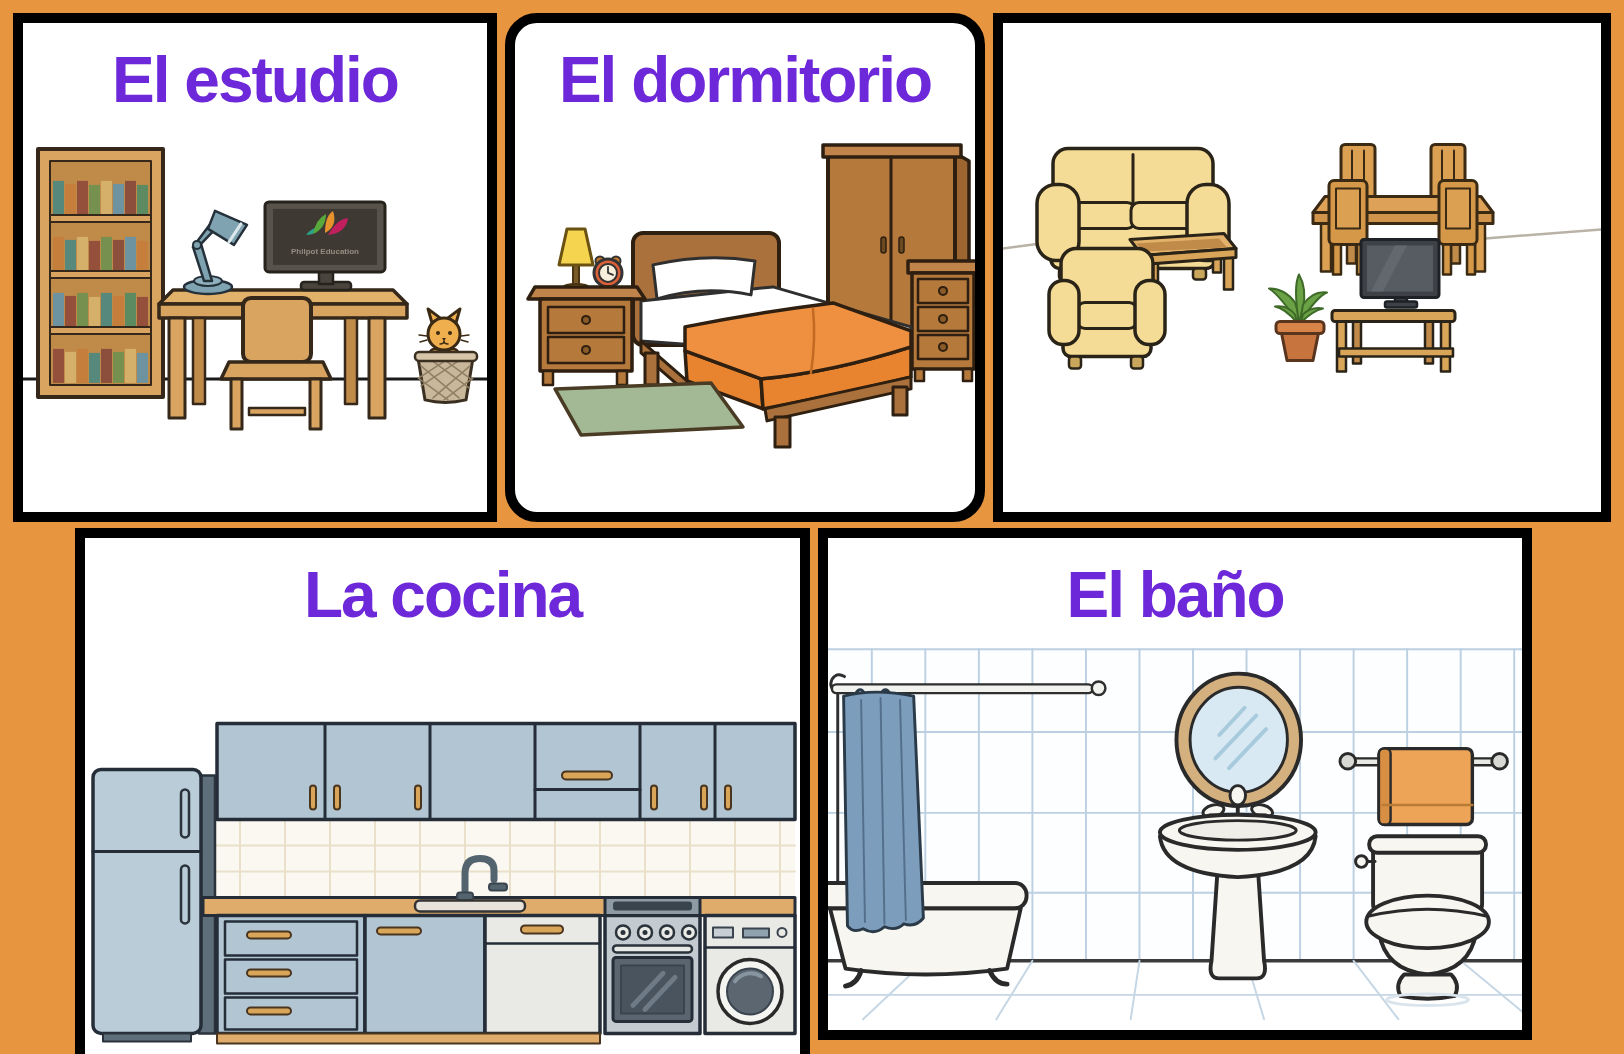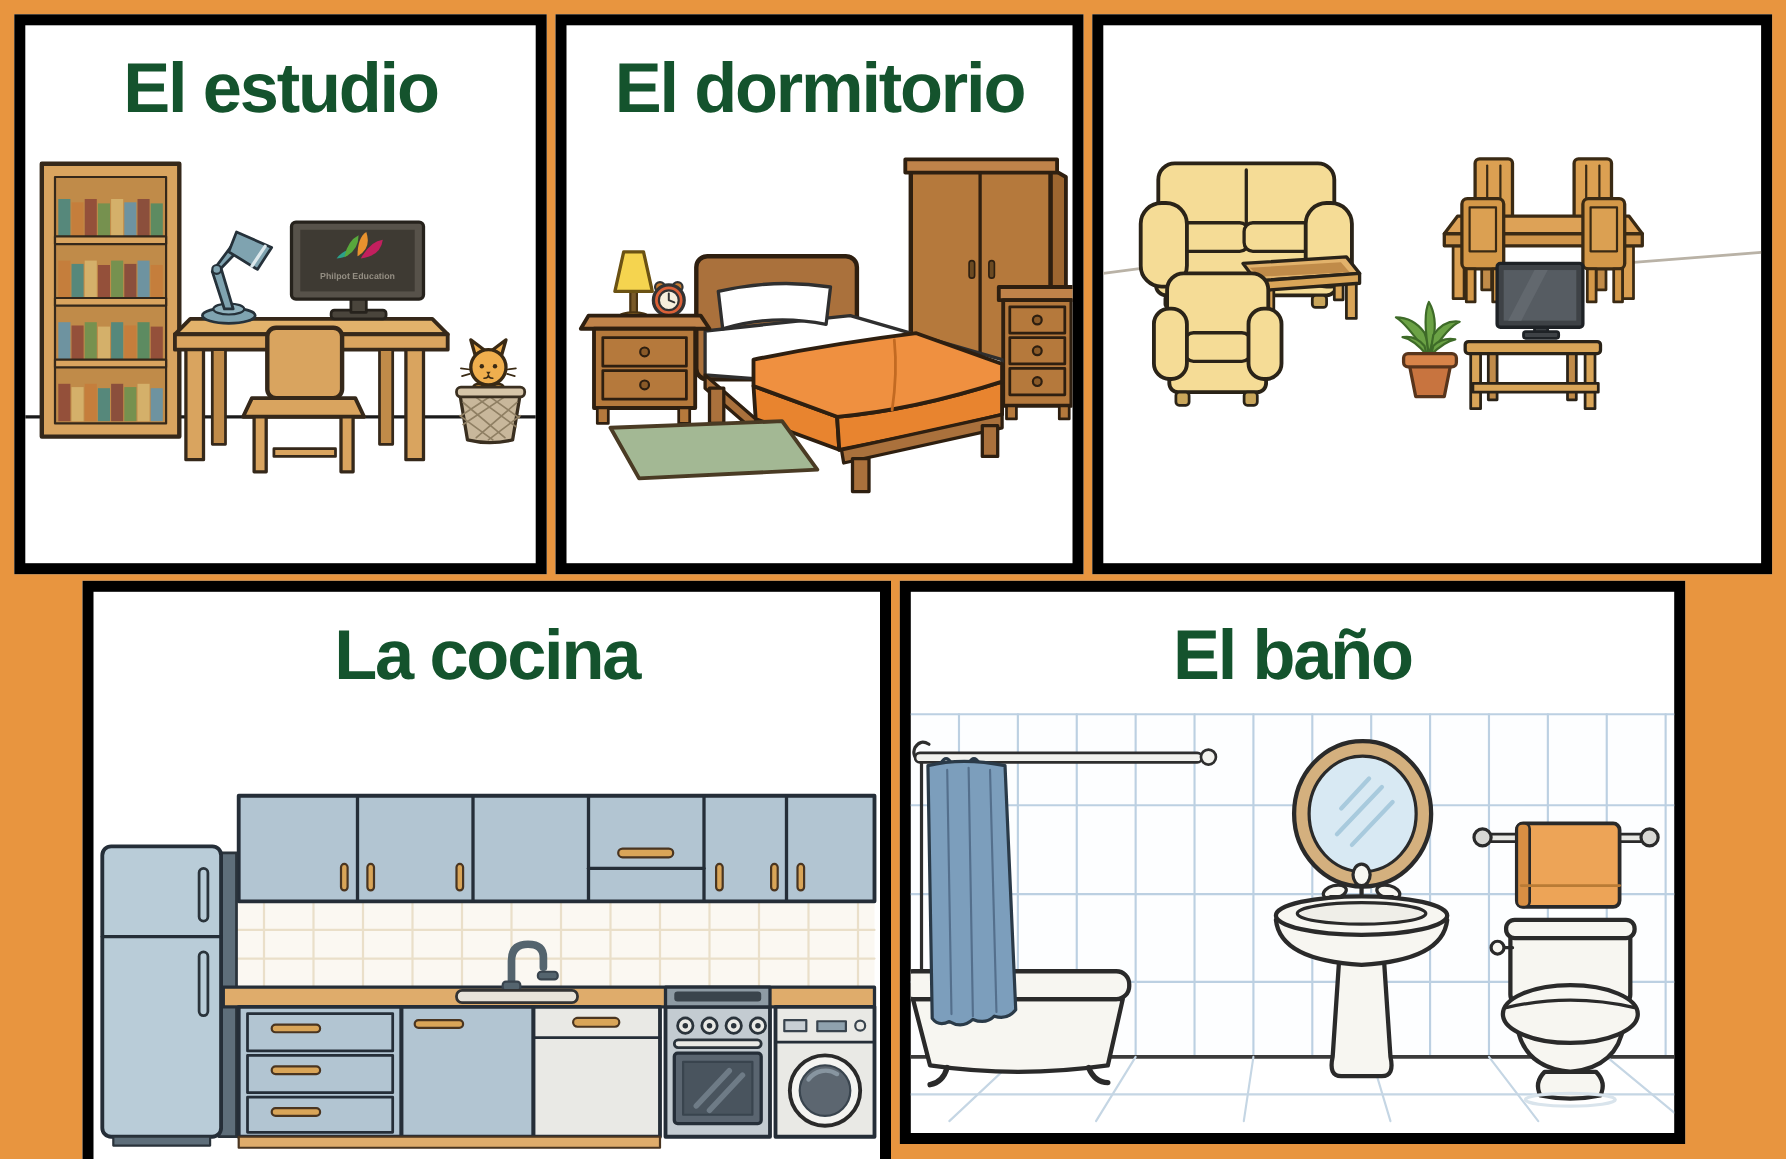--- a/index.html
+++ b/index.html
@@ -1,25 +1,25 @@
 <!DOCTYPE html>
 <html><head>
 <meta charset="utf-8">
 <style>
   html,body{margin:0;padding:0;}
   .poster{position:relative;width:1624px;height:1054px;background:#E8953F;overflow:hidden;
           font-family:"Liberation Sans",sans-serif;}
   .panel{position:absolute;background:#FFFFFF;border:10px solid #000;box-sizing:border-box;
          display:flex;flex-direction:column;align-items:center;}
-  .panel-title{font-weight:bold;color:#14532d;margin:24px 0 0;font-size:64px;line-height:1.05;
+  .panel-title{font-weight:bold;color:#6d28d9;margin:24px 0 0;font-size:64px;line-height:1.05;
                letter-spacing:-2px;white-space:nowrap;}
   .scene{display:block;width:100%;flex:1;min-height:0;}
   svg *{stroke-linejoin:round;stroke-linecap:round;}
   #panel-estudio{left:13px;top:13px;width:484px;height:509px;}
-  #panel-dormitorio{left:505px;top:13px;width:480px;height:509px;}
+  #panel-dormitorio{left:505px;top:13px;width:480px;height:509px;border-radius:32px;}
   #panel-salon{left:993px;top:13px;width:618px;height:509px;}
   #panel-cocina{left:75px;top:528px;width:735px;height:628px;}
   #panel-bano{left:818px;top:528px;width:714px;height:512px;}
 </style>
 </head>
 <body>
 
 <div class="poster">
 
   <section class="panel" id="panel-estudio">

